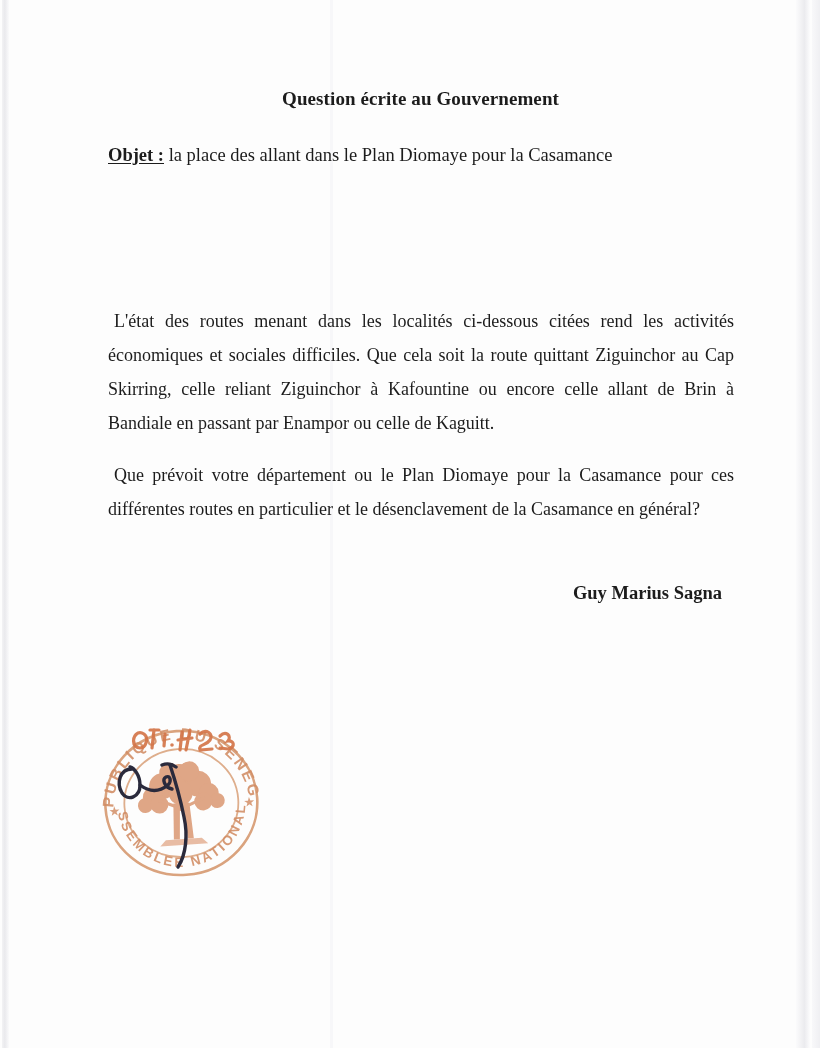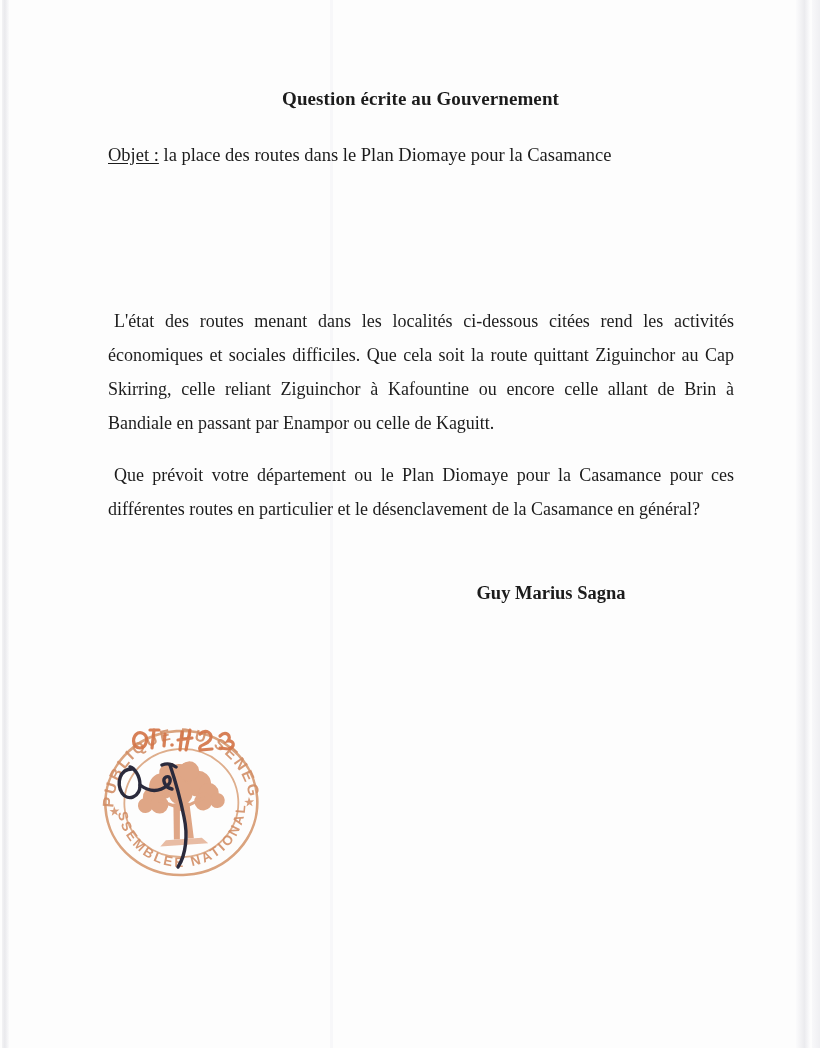--- a/index.html
+++ b/index.html
@@ -60,21 +60,21 @@
 
   .subject-line {
     position: absolute;
     left: 108px;
     top: 142px;
     width: 640px;
     font-size: 18.5px;
     line-height: 26px;
   }
   .subject-label {
-    font-weight: normal;
+    font-weight: bold;
     text-decoration: underline;
     text-underline-offset: 2px;
   }
   .subject-text {
     font-weight: normal;
   }
 
   .body-block {
     position: absolute;
     left: 108px;
@@ -89,21 +89,21 @@
     text-indent: 6px;
   }
   .para-1 { top: 188px; }
   .para-2 { top: 304px; }
   .para-3 { top: 458px; }
 
   .signature-block {
     position: absolute;
     left: 380px;
     width: 342px;
-    text-align: center;
+    text-align: right;
     font-weight: bold;
     font-size: 18.5px;
   }
   .sig-name { top: 583px; }
   .sig-role { top: 633px; }
 
   
   .stamp {
     position: absolute;
     left: 93px;
@@ -137,21 +137,21 @@
 <div class="page">
 
   <div class="scan-edge-left"></div>
   <div class="fold-faint"></div>
   <div class="scan-edge-right"></div>
   <div class="scan-edge-farright"></div>
 
   <div class="doc-title">Question écrite au Gouvernement</div>
 
   <div class="subject-line">
-    <span class="subject-label">Objet :</span><span class="subject-text"> la place des routes dans le Plan Diomaye pour la Casamance</span>
+    <span class="subject-label">Objet :</span><span class="subject-text"> la place des allant dans le Plan Diomaye pour la Casamance</span>
   </div>
 
 
   <div class="body-block para-2">
     <p>L'état des routes menant dans les localités ci-dessous citées rend les activités économiques et sociales difficiles. Que cela soit la route quittant Ziguinchor au Cap Skirring, celle reliant Ziguinchor à Kafountine ou encore celle allant de Brin à Bandiale en passant par Enampor ou celle de Kaguitt.</p>
   </div>
 
   <div class="body-block para-3">
     <p>Que prévoit votre département ou le Plan Diomaye pour la Casamance pour ces différentes routes en particulier et le désenclavement de la Casamance en général?</p>
   </div>

